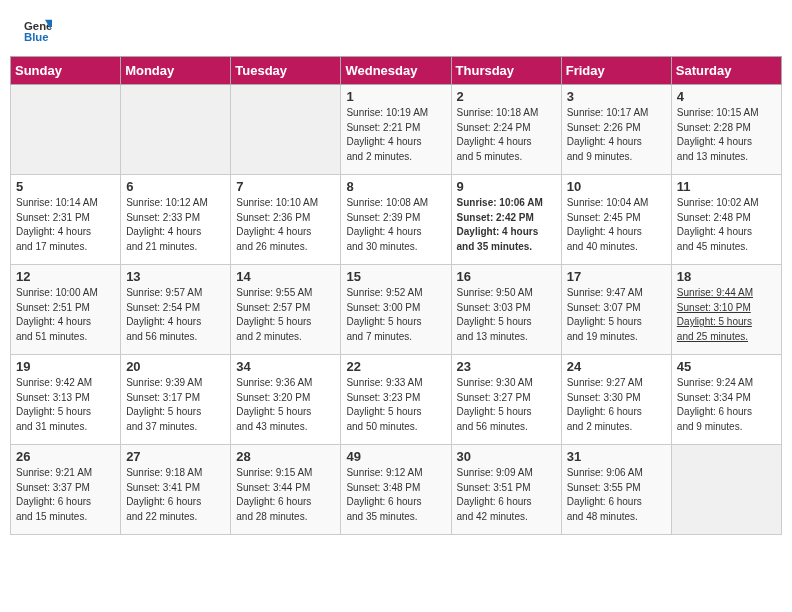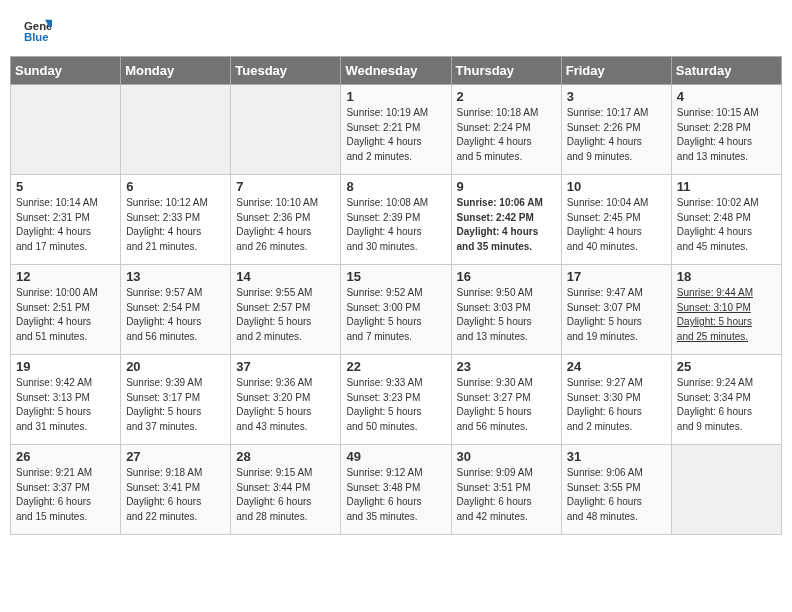--- a/index.html
+++ b/index.html
@@ -37,21 +37,21 @@
       color: #555;
     }
     .calendar-wrap {
       padding: 0 10px 10px 10px;
     }
     table {
       width: 100%;
       border-collapse: collapse;
     }
     thead th {
-      background-color: #737373;
+      background-color: #be185d;
       color: #fff;
       font-size: 13px;
       font-weight: bold;
       padding: 6px 4px;
       text-align: left;
       border: 1px solid #aaa;
     }
     tbody td {
       vertical-align: top;
       border: 1px solid #ccc;
@@ -258,21 +258,21 @@
 and 31 minutes.</div>
           </td>
           <td>
             <div class="day-num">20</div>
             <div class="day-info" style="white-space: pre-line;">Sunrise: 9:39 AM
 Sunset: 3:17 PM
 Daylight: 5 hours
 and 37 minutes.</div>
           </td>
           <td>
-            <div class="day-num">37</div>
+            <div class="day-num">34</div>
             <div class="day-info" style="white-space: pre-line;">Sunrise: 9:36 AM
 Sunset: 3:20 PM
 Daylight: 5 hours
 and 43 minutes.</div>
           </td>
           <td>
             <div class="day-num">22</div>
             <div class="day-info" style="white-space: pre-line;">Sunrise: 9:33 AM
 Sunset: 3:23 PM
 Daylight: 5 hours
@@ -286,21 +286,21 @@
 and 56 minutes.</div>
           </td>
           <td>
             <div class="day-num">24</div>
             <div class="day-info" style="white-space: pre-line;">Sunrise: 9:27 AM
 Sunset: 3:30 PM
 Daylight: 6 hours
 and 2 minutes.</div>
           </td>
           <td>
-            <div class="day-num">25</div>
+            <div class="day-num">45</div>
             <div class="day-info" style="white-space: pre-line;">Sunrise: 9:24 AM
 Sunset: 3:34 PM
 Daylight: 6 hours
 and 9 minutes.</div>
           </td>
         </tr>
         <tr>
           <td>
             <div class="day-num">26</div>
             <div class="day-info" style="white-space: pre-line;">Sunrise: 9:21 AM

